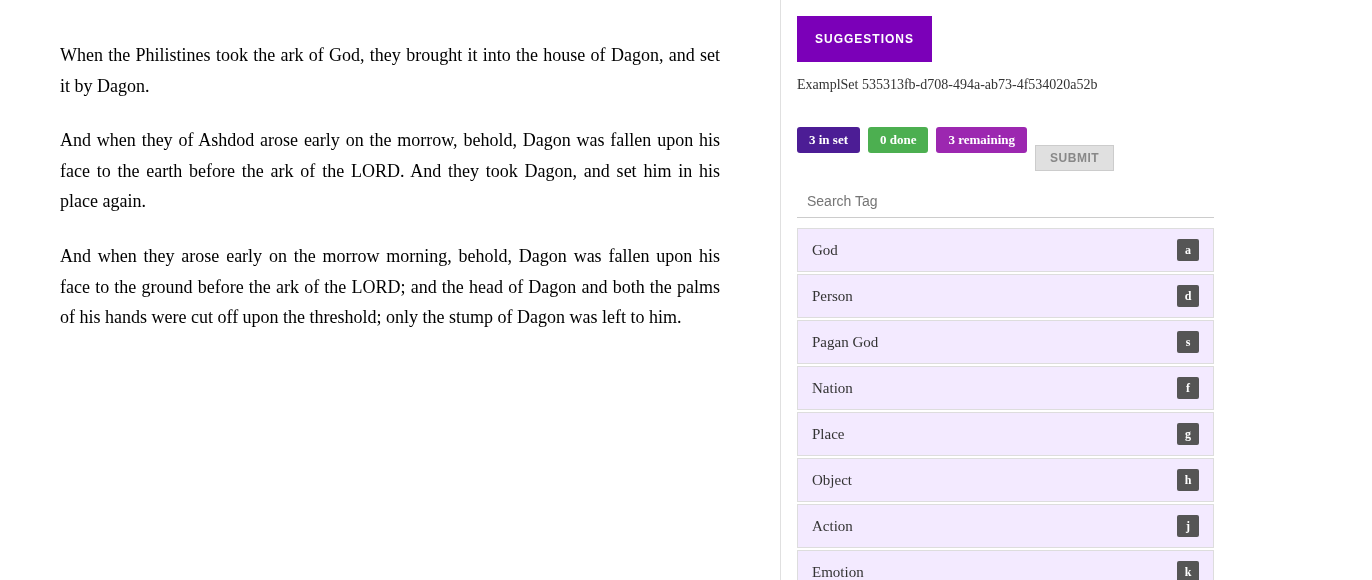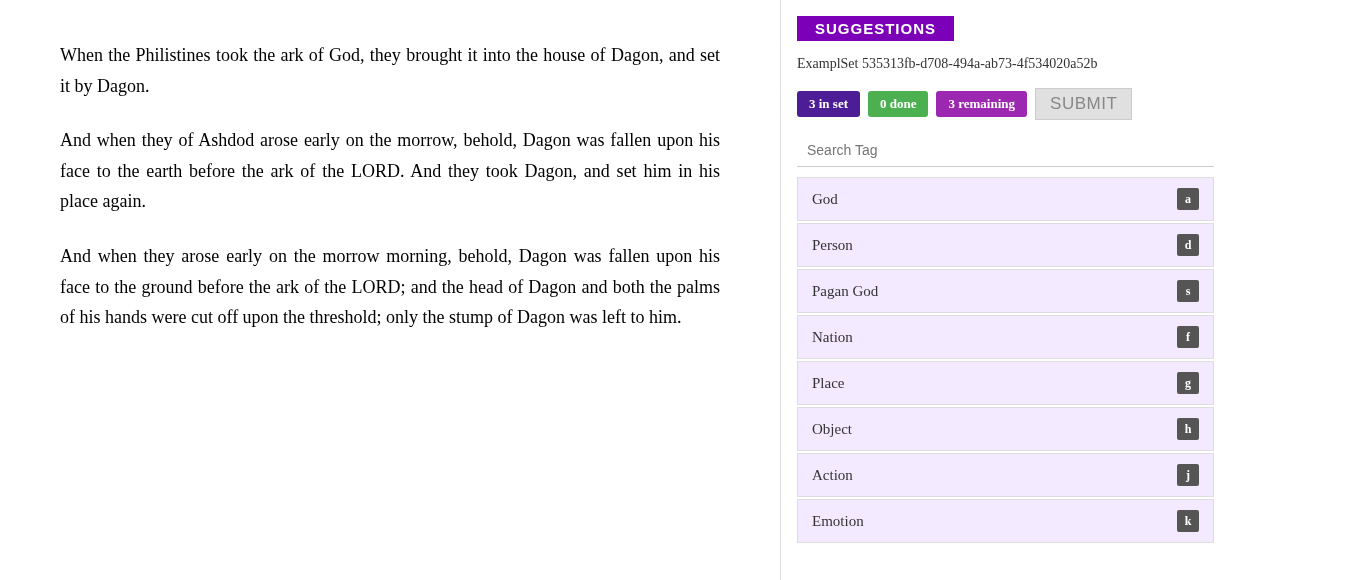--- a/index.html
+++ b/index.html
@@ -38,22 +38,22 @@
       flex-direction: column;
       padding: 16px;
       overflow-y: auto;
       background: #fff;
     }
 
     .suggestions-btn {
       background: #7b00b8;
       color: #fff;
       border: none;
-      padding: 4px 18px;
-      font-size: 15px;
+      padding: 16px 18px;
+      font-size: 12px;
       font-weight: bold;
       letter-spacing: 1px;
       cursor: pointer;
       align-self: flex-start;
       margin-bottom: 12px;
       text-transform: uppercase;
     }
 
     .example-set-id {
       font-size: 14px;
@@ -88,24 +88,25 @@
 
     .badge-purple {
       background: #9c27b0;
     }
 
     .submit-btn {
       background: #e0e0e0;
       color: #888;
       border: 1px solid #ccc;
       padding: 5px 14px;
-      font-size: 17px;
-      font-weight: 400;
+      font-size: 12px;
+      font-weight: 700;
       cursor: not-allowed;
       letter-spacing: 0.5px;
+      margin-top: 36px;
     }
 
     .search-tag-input {
       width: 100%;
       padding: 8px 10px;
       border: none;
       border-bottom: 1px solid #ccc;
       font-size: 14px;
       color: #8b5cf6;
       outline: none;

